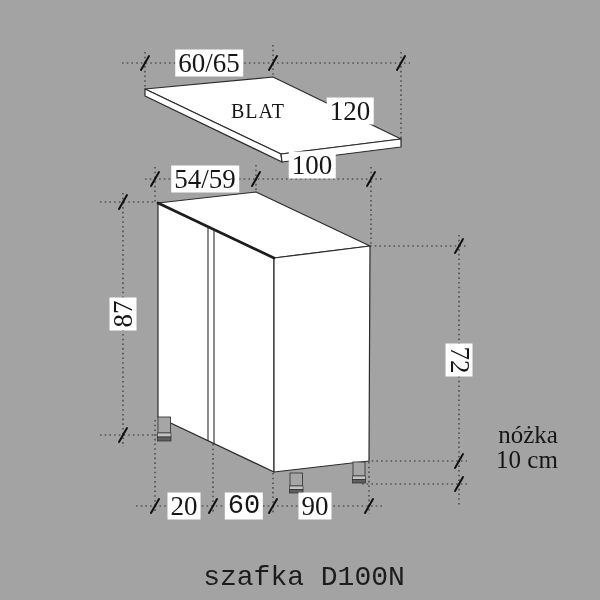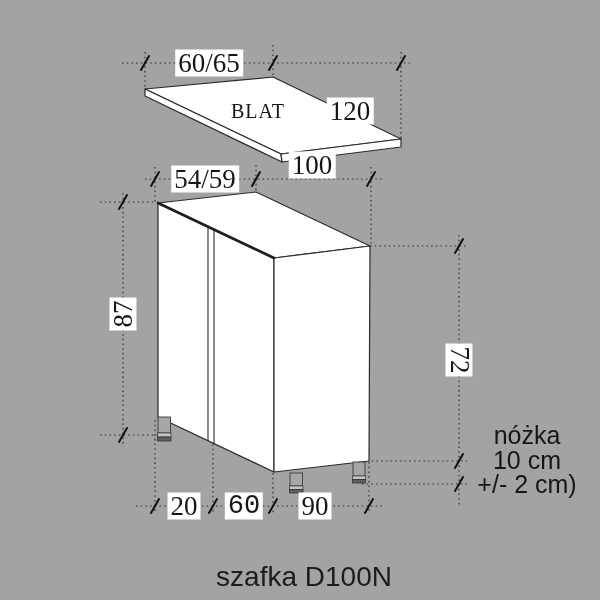--- a/index.html
+++ b/index.html
@@ -23,32 +23,32 @@
     white-space:nowrap;
     text-align:center;
   }
   .lbl.rot-ccw{transform:translate(-50%,-50%) rotate(-90deg);}
   .lbl.rot-cw{transform:translate(-50%,-50%) rotate(90deg);}
   .lbl.blat{font-size:20px;letter-spacing:1px;background:transparent;}
   .note{
     position:absolute;
     left:527px;top:423px;
     transform:translateX(-50%);
-    font-family:Liberation Sans, sans-serif;
+    font-family:Liberation Serif, serif;
     font-size:25px;
     color:#161616;
-    text-align:center;
+    text-align:right;
     white-space:nowrap;
   }
   .note div{height:24.5px;line-height:24.5px;}
   .title{
     position:absolute;
     left:304px;top:577px;
     transform:translate(-50%,-50%);
-    font-family:Liberation Sans, sans-serif;
+    font-family:Liberation Mono, monospace;
     font-size:28px;
     color:#1c1c1c;
     white-space:nowrap;
   }
   
   .edge{fill:#ffffff;stroke:#2b2b2b;stroke-width:1.2;stroke-linejoin:round;}
   .edge-thick{fill:none;stroke:#1d1d1d;stroke-width:2.7;stroke-linecap:round;}
   .thin{fill:none;stroke:#2b2b2b;stroke-width:1.1;}
   .dot{fill:none;stroke:#303030;stroke-width:1.15;stroke-dasharray:1.6 3.1;}
   .tick{fill:none;stroke:#101010;stroke-width:2;stroke-linecap:round;}
@@ -151,18 +151,17 @@
   <div class="lbl rot-ccw" style="left:123px;top:314px;">87</div>
   <div class="lbl rot-cw" style="left:459px;top:360px;">72</div>
 
   <div class="lbl" style="left:184px;top:506px;">20</div>
   <div class="lbl" style="left:244px;top:506px;font-family:Liberation Mono, monospace;">60</div>
   <div class="lbl" style="left:315px;top:506px;">90</div>
 
   <div class="note">
     <div>nóżka</div>
     <div>10 cm</div>
-    <div>+/- 2 cm)</div>
   </div>
 
   <div class="title">szafka D100N</div>
 
 </div>
 
 </body></html>

